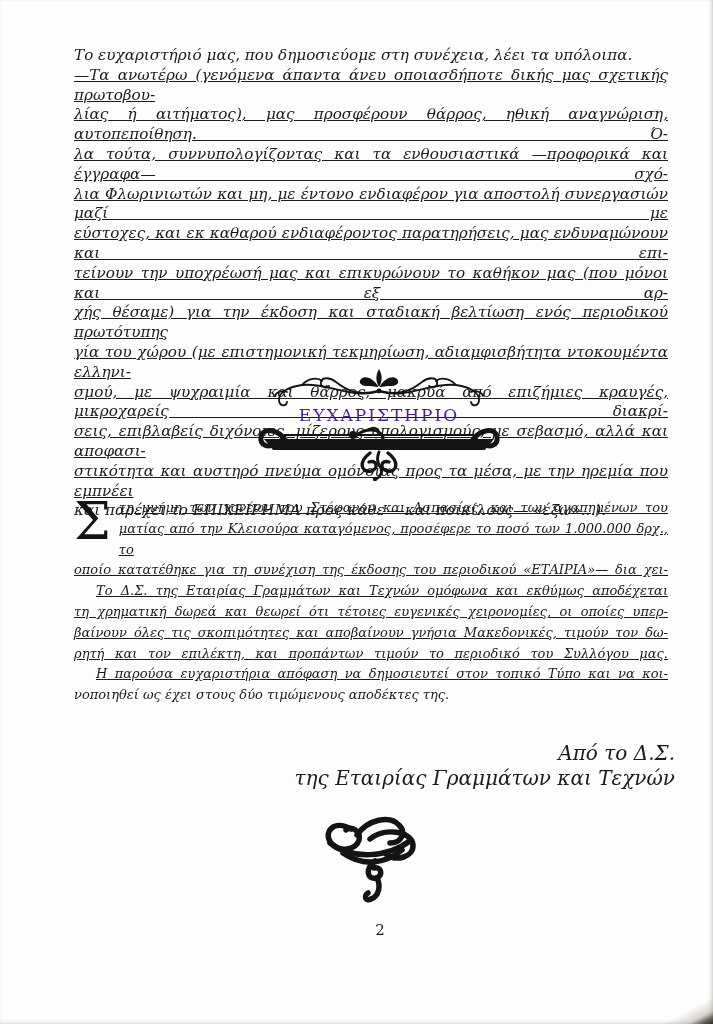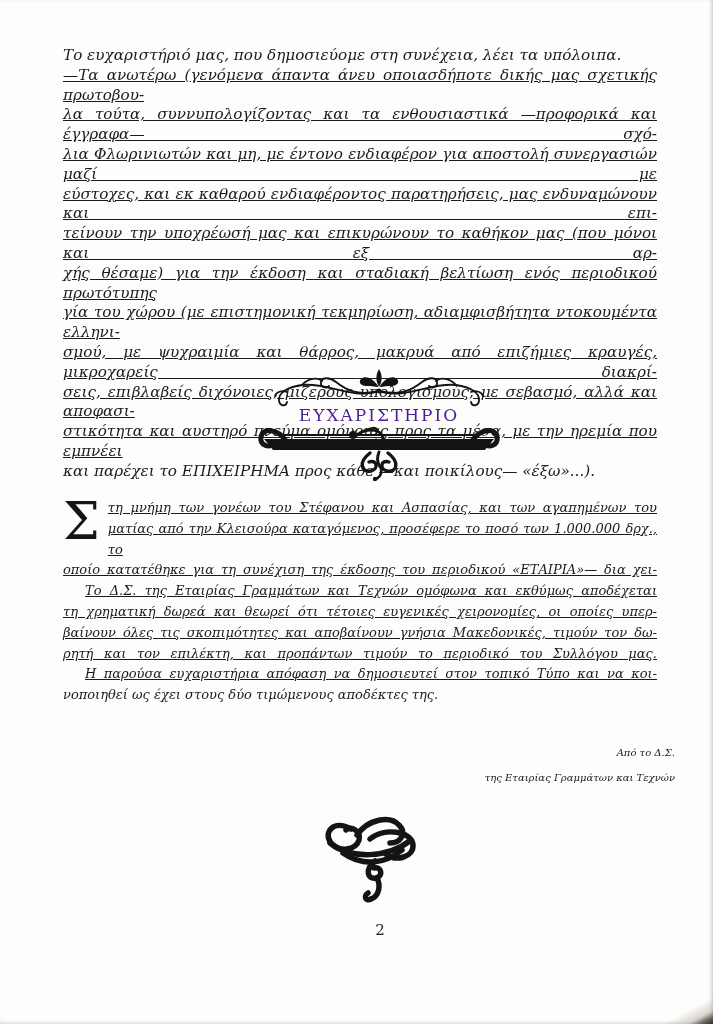--- a/index.html
+++ b/index.html
@@ -2,21 +2,21 @@
 <html><head>
 <meta charset="utf-8">
 <style>
   html,body{margin:0;padding:0;background:#9a9a9a;}
   .page{
     position:relative;width:713px;height:1024px;margin:0 auto;
     background:#fdfdfb;color:#1b1b1b;overflow:hidden;
     font-family:"DejaVu Serif","Liberation Serif",serif;
     box-shadow:inset -3px 0 4px -2px rgba(0,0,0,.22), inset 0 -3px 5px -3px rgba(0,0,0,.18);
   }
-  .textcol{position:absolute;left:63px;width:594px;}
+  .textcol{position:absolute;left:74px;width:594px;}
   #intro-block{top:46px;}
   #body-block{top:498px;}
   .para{margin:0;}
   .line{
     font-style:italic;font-size:15.2px;line-height:19.8px;
     white-space:normal;text-align:left;
   }
   #body-block .line{font-size:13px;line-height:20.8px;}
   .line.jl{text-align:justify;text-align-last:justify;text-decoration:underline;}
   .line.first{text-indent:22px;}
@@ -25,21 +25,21 @@
     margin:3px 8px 0 0;color:#141414;
   }
   .banner{position:absolute;left:253px;top:366px;width:252px;}
   .banner svg{display:block;margin:0 auto;}
   .banner-title{
     text-align:center;font-size:17px;letter-spacing:2px;
     color:#4c1d95;margin:-3px 0 1px 0;line-height:20px;
   }
   .signature{
     position:absolute;top:741px;right:38px;text-align:right;
-    font-style:italic;font-size:10px;line-height:24.5px;
+    font-style:italic;font-size:20px;line-height:24.5px;
   }
   .knot{position:absolute;left:318px;top:812px;}
   .pagenum{
     position:absolute;top:921px;left:330px;width:100px;
     text-align:center;font-size:15px;font-style:normal;
   }
   .corner-curl{
     position:absolute;right:0;bottom:0;width:52px;height:28px;
     background:linear-gradient(to top left,#2e2a26 0px,#6b655e 6px,rgba(180,176,170,.55) 12px,rgba(255,255,255,0) 24px);
   }
@@ -48,20 +48,21 @@
 <body>
 
 <div class="page">
 
   <div class="textcol" id="intro-block">
       <div class="para">
         <div class="line">Το ευχαριστήριό μας, που δημοσιεύομε στη συνέχεια, λέει τα υπόλοιπα.</div>
       </div>
       <div class="para">
         <div class="line jl">—Τα ανωτέρω (γενόμενα άπαντα άνευ οποιασδήποτε δικής μας σχετικής πρωτοβου-</div>
+        <div class="line jl">λίας ή αιτήματος), μας προσφέρουν θάρρος, ηθική αναγνώριση, αυτοπεποίθηση. Ό-</div>
         <div class="line jl">λα τούτα, συννυπολογίζοντας και τα ενθουσιαστικά —προφορικά και έγγραφα— σχό-</div>
         <div class="line jl">λια Φλωρινιωτών και μη, με έντονο ενδιαφέρον για αποστολή συνεργασιών μαζί με</div>
         <div class="line jl">εύστοχες, και εκ καθαρού ενδιαφέροντος παρατηρήσεις, μας ενδυναμώνουν και επι-</div>
         <div class="line jl">τείνουν την υποχρέωσή μας και επικυρώνουν το καθήκον μας (που μόνοι και εξ αρ-</div>
         <div class="line jl">χής θέσαμε) για την έκδοση και σταδιακή βελτίωση ενός περιοδικού πρωτότυπης</div>
         <div class="line jl">γία του χώρου (με επιστημονική τεκμηρίωση, αδιαμφισβήτητα ντοκουμέντα ελληνι-</div>
         <div class="line jl">σμού, με ψυχραιμία και θάρρος, μακρυά από επιζήμιες κραυγές, μικροχαρείς διακρί-</div>
         <div class="line jl">σεις, επιβλαβείς διχόνοιες, μίζερους υπολογισμούς, με σεβασμό, αλλά και αποφασι-</div>
         <div class="line jl">στικότητα και αυστηρό πνεύμα ομόνοιας προς τα μέσα, με την ηρεμία που εμπνέει</div>
         <div class="line">και παρέχει το ΕΠΙΧΕΙΡΗΜΑ προς κάθε —και ποικίλους— «έξω»...).</div>

